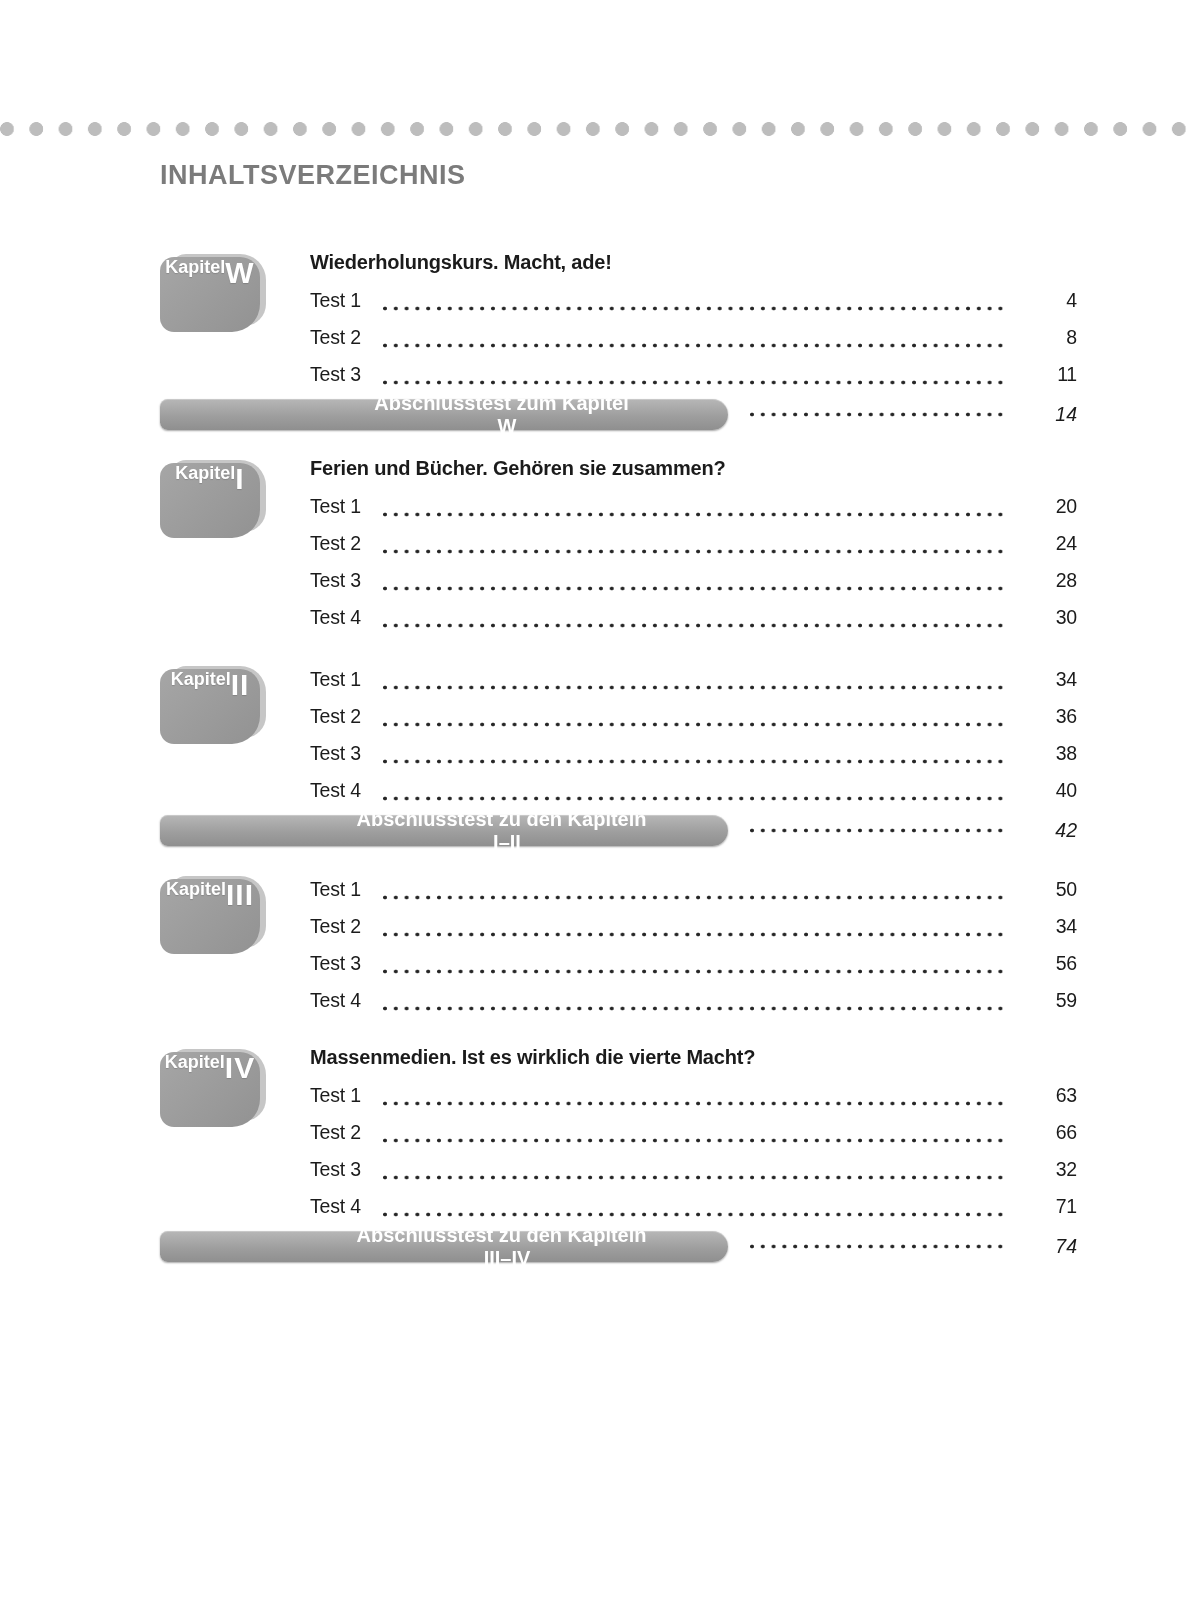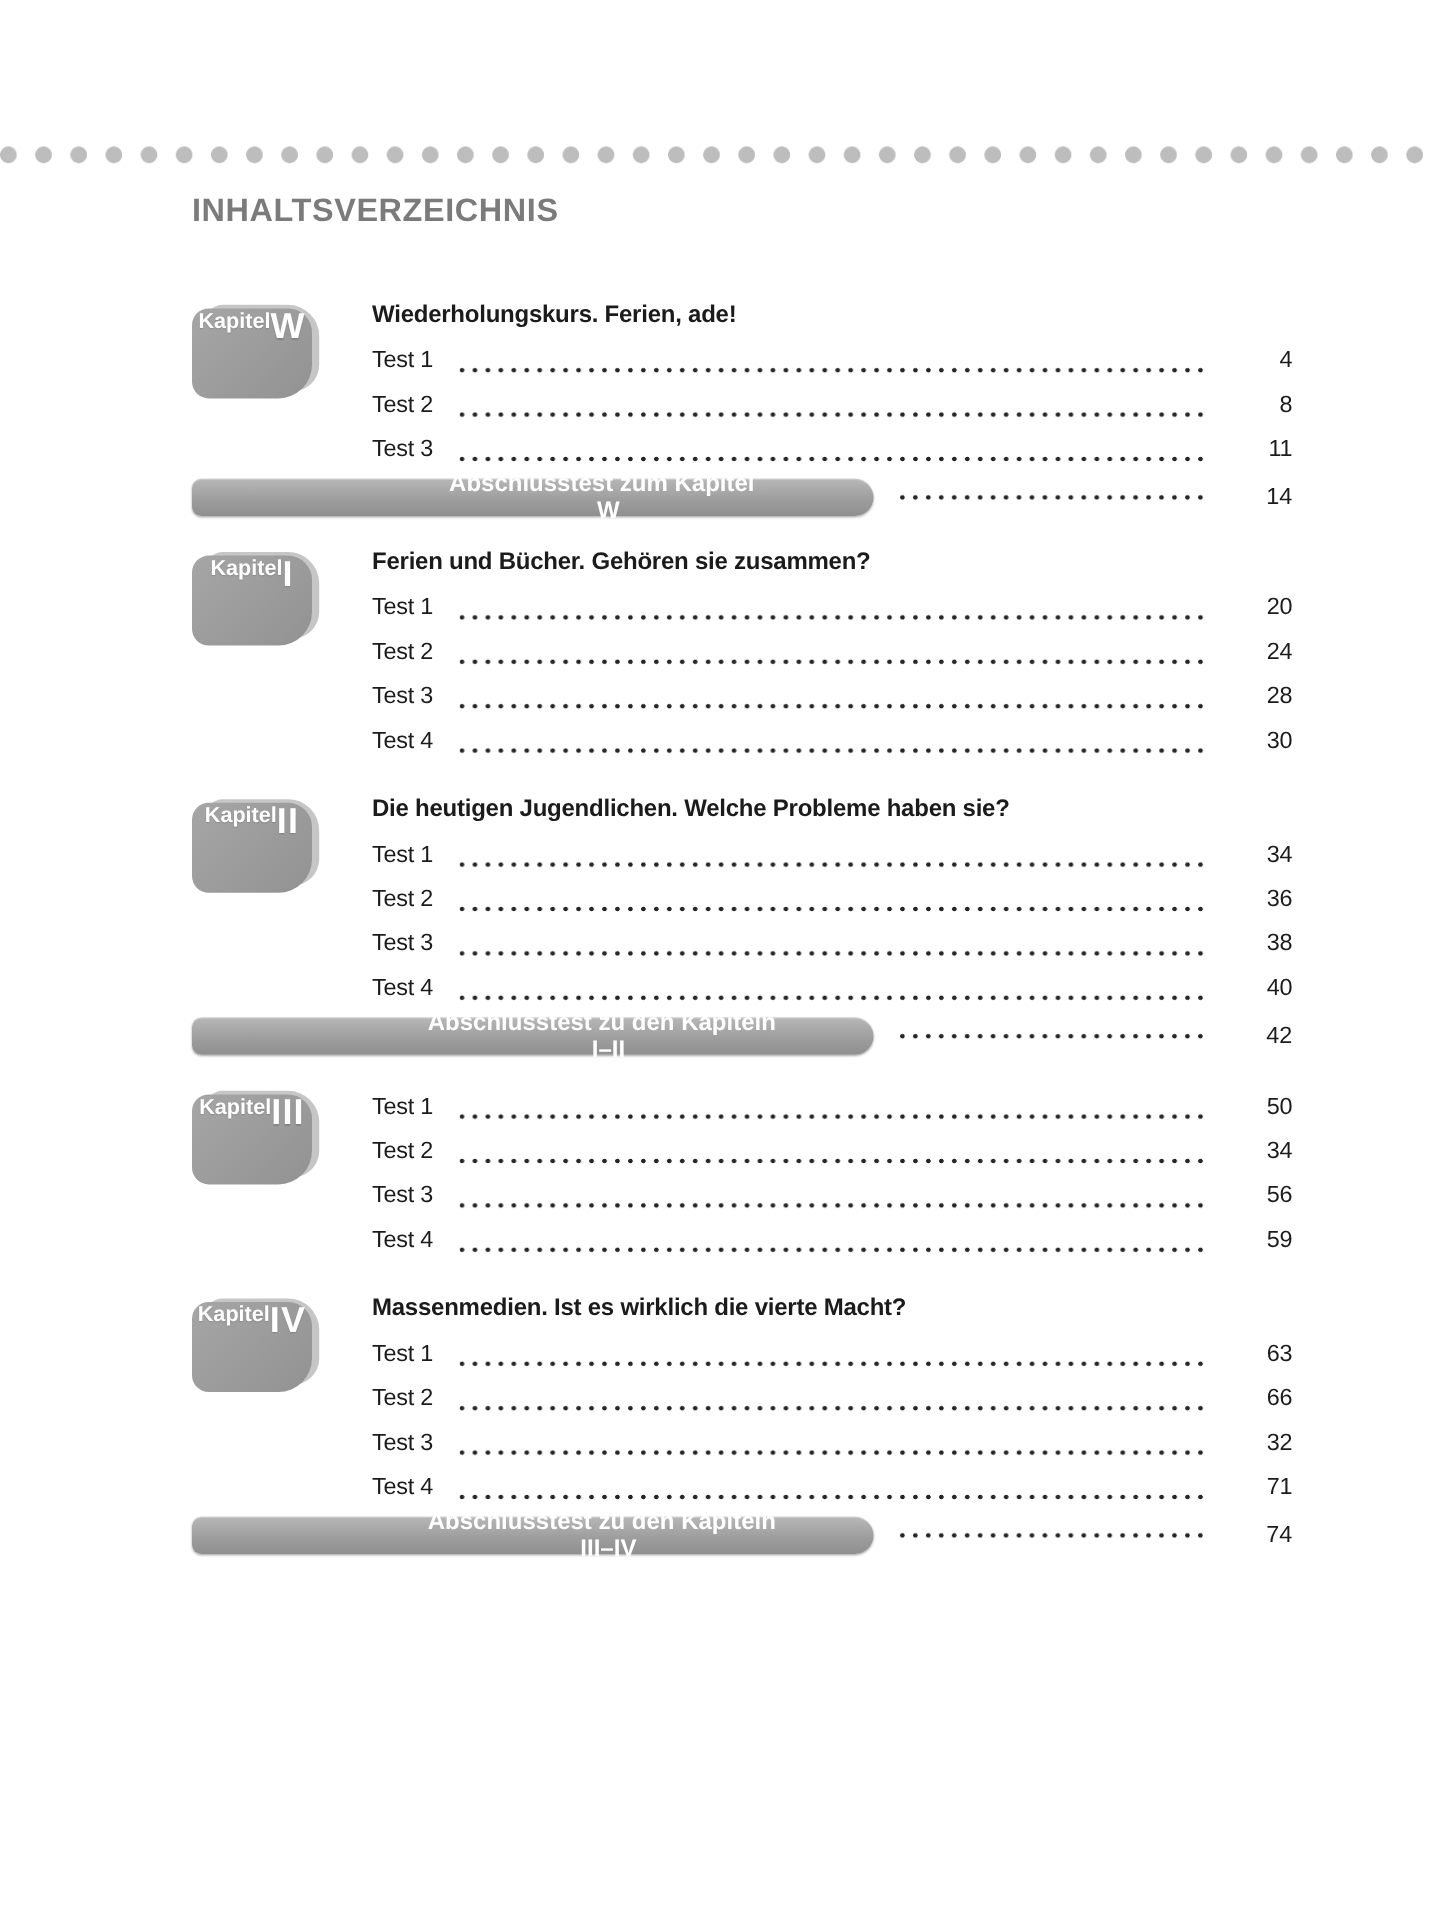--- a/index.html
+++ b/index.html
@@ -129,21 +129,21 @@
   .final-row {
     display: flex;
     align-items: center;
     height: 31px;
     margin-top: 6px;
   }
   .final-row .leader {
     align-self: center;
     margin-bottom: 0;
   }
-  .final-row .page-num { line-height: 31px; }
+  .final-row .page-num { line-height: 31px; font-style: italic; }
   .final-bar {
     width: 568px;
     margin-left: -150px;
     height: 31px;
     flex-shrink: 0;
     border-radius: 8px 16px 16px 8px;
     background: linear-gradient(180deg, var(--bar-top), #9e9e9e 55%, var(--bar-bottom));
     box-shadow: 0 1px 2px rgba(0,0,0,0.35), inset 0 1px 0 rgba(255,255,255,0.25);
     display: flex;
     align-items: center;
@@ -175,21 +175,21 @@
     <div class="badge-col">
       <div class="badge">
         <div class="badge-back"></div>
         <div class="badge-front">
           <span class="badge-label">Kapitel</span>
           <span class="badge-numeral">W</span>
         </div>
       </div>
     </div>
     <div class="content-col">
-      <h2 class="chapter-title">Wiederholungskurs. Ferien, ade!</h2>
+      <h2 class="chapter-title">Wiederholungskurs. Macht, ade!</h2>
       <div class="tests">
   <div class="test-row">
     <span class="test-label">Test 1</span>
     <span class="leader"></span>
     <span class="page-num">4</span>
   </div>
 
   <div class="test-row">
     <span class="test-label">Test 2</span>
     <span class="leader"></span>
@@ -258,21 +258,20 @@
     <div class="badge-col">
       <div class="badge">
         <div class="badge-back"></div>
         <div class="badge-front">
           <span class="badge-label">Kapitel</span>
           <span class="badge-numeral">II</span>
         </div>
       </div>
     </div>
     <div class="content-col">
-      <h2 class="chapter-title">Die heutigen Jugendlichen. Welche Probleme haben sie?</h2>
       <div class="tests">
   <div class="test-row">
     <span class="test-label">Test 1</span>
     <span class="leader"></span>
     <span class="page-num">34</span>
   </div>
 
   <div class="test-row">
     <span class="test-label">Test 2</span>
     <span class="leader"></span>

